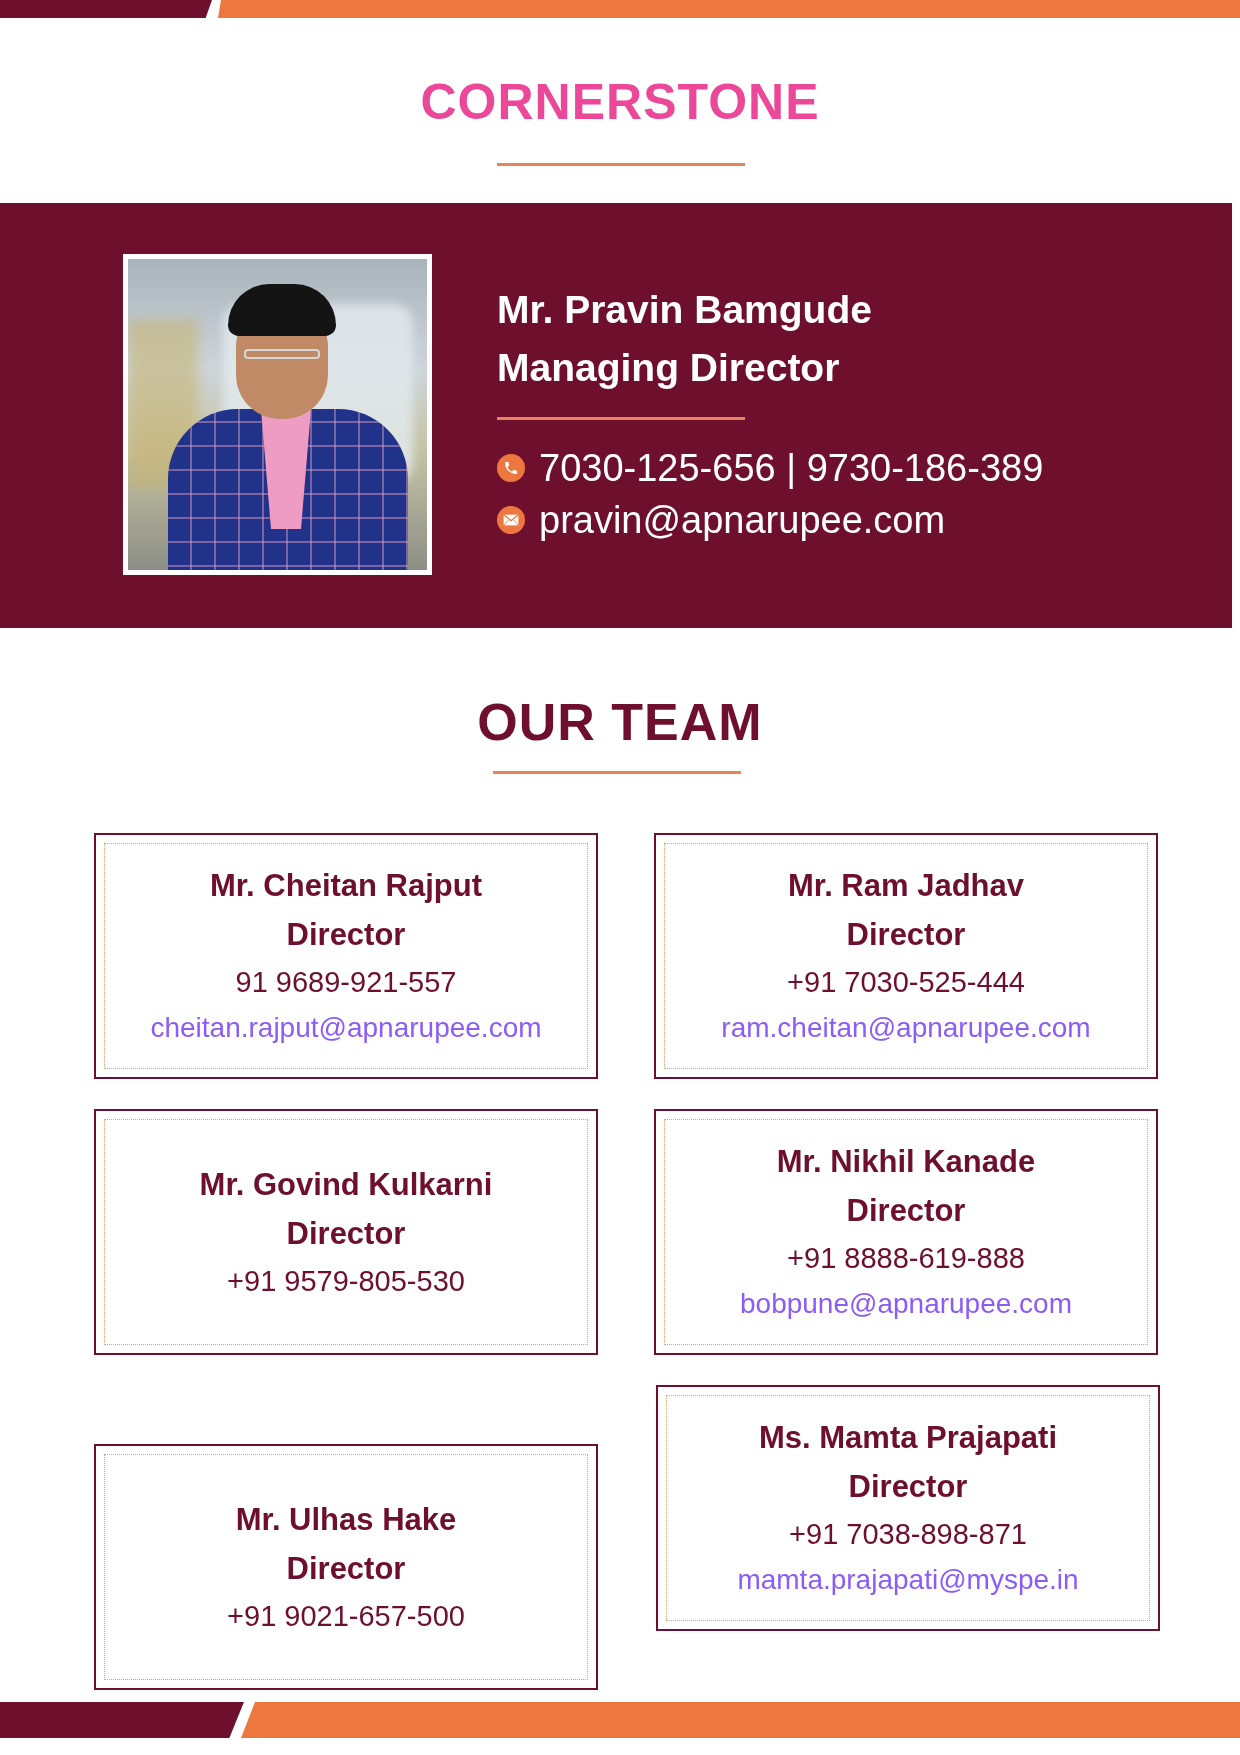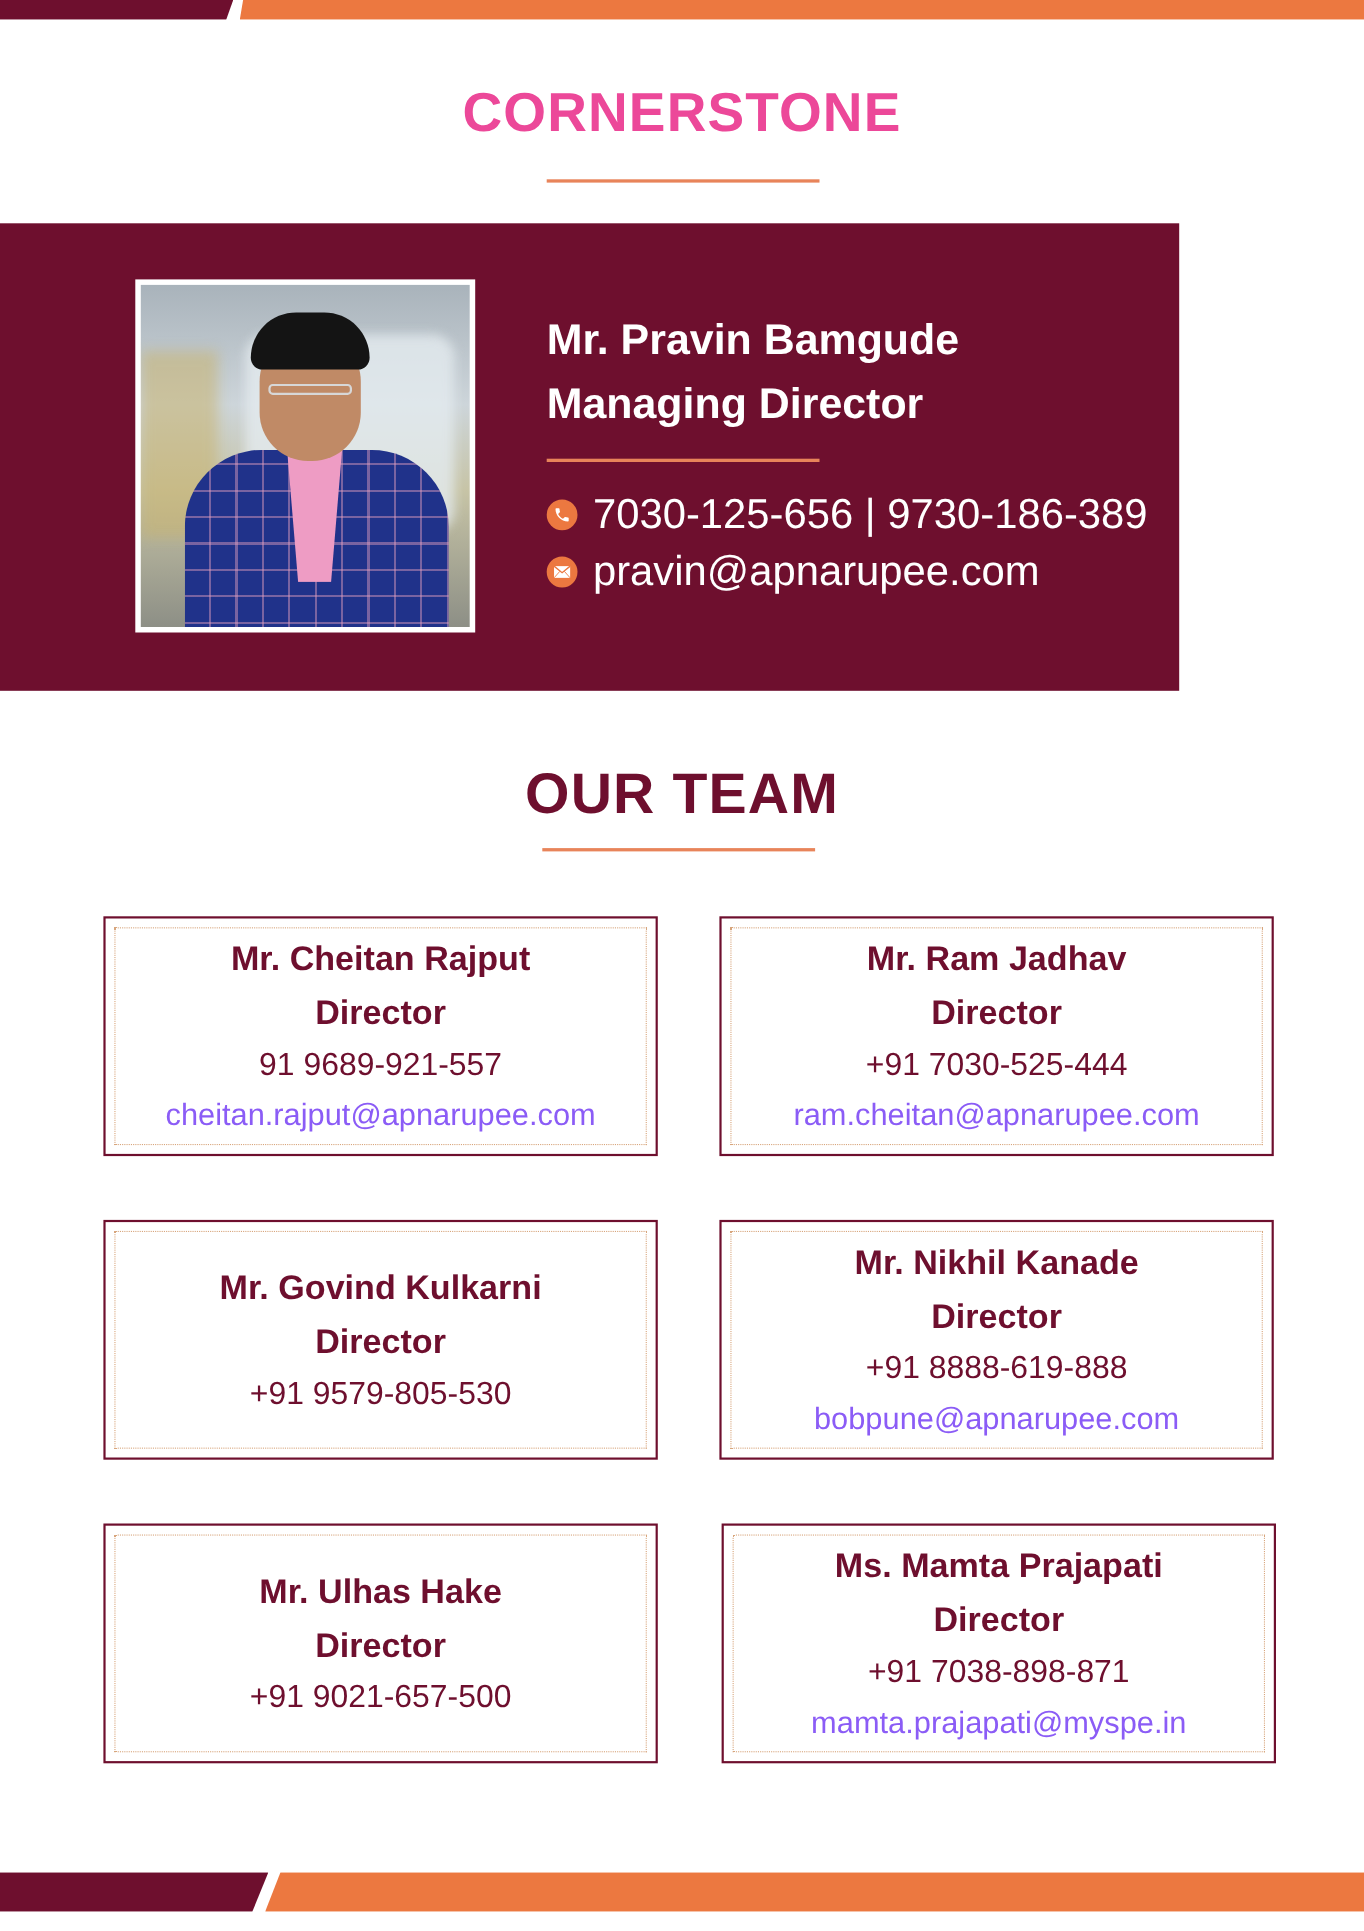--- a/index.html
+++ b/index.html
@@ -12,21 +12,21 @@
     clip-path: polygon(0 0, 100% 0, 97% 100%, 0 100%); }
   .top-bar .orange { position: absolute; left: 218px; top: 0; height: 18px; right: 0; background: #ec7840;
     clip-path: polygon(3px 0, 100% 0, 100% 100%, 0 100%); }
 
   
   .brand { position: absolute; left: 0; top: 72px; width: 1240px; text-align: center;
     font-size: 50px; font-weight: bold; letter-spacing: 1px; color: #ec4899; line-height: 60px; }
   .brand-rule { position: absolute; left: 497px; top: 163px; width: 248px; height: 3px; background: #e8845a; }
 
   
-  .feature { position: absolute; left: 0; top: 203px; width: 1072px; height: 425px; background: #6e0f2e; }
+  .feature { position: absolute; left: 0; top: 203px; width: 1232px; height: 425px; background: #6e0f2e; }
   .photo-frame { position: absolute; left: 123px; top: 51px; width: 309px; height: 321px; background: #ffffff; padding: 5px; }
   .photo { width: 100%; height: 100%; position: relative; overflow: hidden;
     background: linear-gradient(180deg, #a9b3bb 0%, #cdd5da 35%, #c7c4a6 60%, #8d8f86 100%); }
   .photo .bg-left { position: absolute; left: 0; top: 60px; width: 70px; height: 170px; background: #c8b36e; opacity: 0.55; filter: blur(6px); }
   .photo .bg-truck { position: absolute; left: 95px; top: 45px; width: 190px; height: 180px; background: #e4ebef; border-radius: 20px; opacity: 0.8; filter: blur(5px); }
   .photo .jacket { position: absolute; left: 40px; top: 150px; width: 240px; height: 180px; background:
       repeating-linear-gradient(90deg, transparent 0 22px, rgba(230,160,190,0.45) 22px 24px),
       repeating-linear-gradient(0deg, transparent 0 22px, rgba(230,160,190,0.45) 22px 24px),
       #20328a; border-radius: 70px 70px 0 0; }
   .photo .shirt { position: absolute; left: 133px; top: 150px; width: 50px; height: 120px; background: #ee9cc4;
@@ -43,32 +43,32 @@
   .contact-icon { width: 28px; height: 28px; border-radius: 50%; background: #ec7840; display: flex;
     align-items: center; justify-content: center; margin-right: 14px; flex: 0 0 28px; }
   .contact-text { font-size: 38px; color: #ffffff; white-space: nowrap; }
 
   
   .team-title { position: absolute; left: 0; top: 690px; width: 1240px; text-align: center;
     font-size: 52px; font-weight: bold; letter-spacing: 1px; color: #6e0f2e; line-height: 64px; }
   .team-rule { position: absolute; left: 493px; top: 771px; width: 248px; height: 3px; background: #e8845a; }
 
   
-  .card { position: absolute; width: 504px; height: 218px; border: 2px solid #6e0f2e; background: #ffffff; }
+  .card { position: absolute; width: 504px; height: 246px; border: 2px solid #6e0f2e; background: #ffffff; }
   .card-inner { position: absolute; left: 8px; top: 8px; right: 8px; bottom: 8px; border: 1px dotted #d7a57c;
     display: flex; flex-direction: column; align-items: center; justify-content: center; text-align: center; }
   .card-name, .card-role { font-size: 31px; font-weight: bold; color: #6e0f2e; line-height: 49px; white-space: nowrap; }
   .card-phone { font-size: 29px; color: #6e0f2e; line-height: 46px; white-space: nowrap; }
   .card-email { font-size: 28px; color: #8b5cf6; line-height: 46px; white-space: nowrap; }
 
   .c1 { left: 94px;  top: 833px; }
   .c2 { left: 654px; top: 833px; }
   .c3 { left: 94px;  top: 1109px; }
   .c4 { left: 654px; top: 1109px; }
-  .c5 { left: 94px;  top: 1385px; padding-left: 44px; }
+  .c5 { left: 94px;  top: 1444px; padding-left: 44px; }
   .c6 { left: 656px; top: 1385px; }
 
   
   .bottom-bar { position: absolute; left: 0; top: 1702px; width: 1240px; height: 36px; }
   .bottom-bar .maroon { position: absolute; left: 0; top: 0; height: 36px; width: 244px; background: #6e0f2e;
     clip-path: polygon(0 0, 100% 0, 94% 100%, 0 100%); }
   .bottom-bar .orange { position: absolute; left: 241px; top: 0; height: 36px; right: 0; background: #ec7840;
     clip-path: polygon(14px 0, 100% 0, 100% 100%, 0 100%); }
 </style>
 </head>

